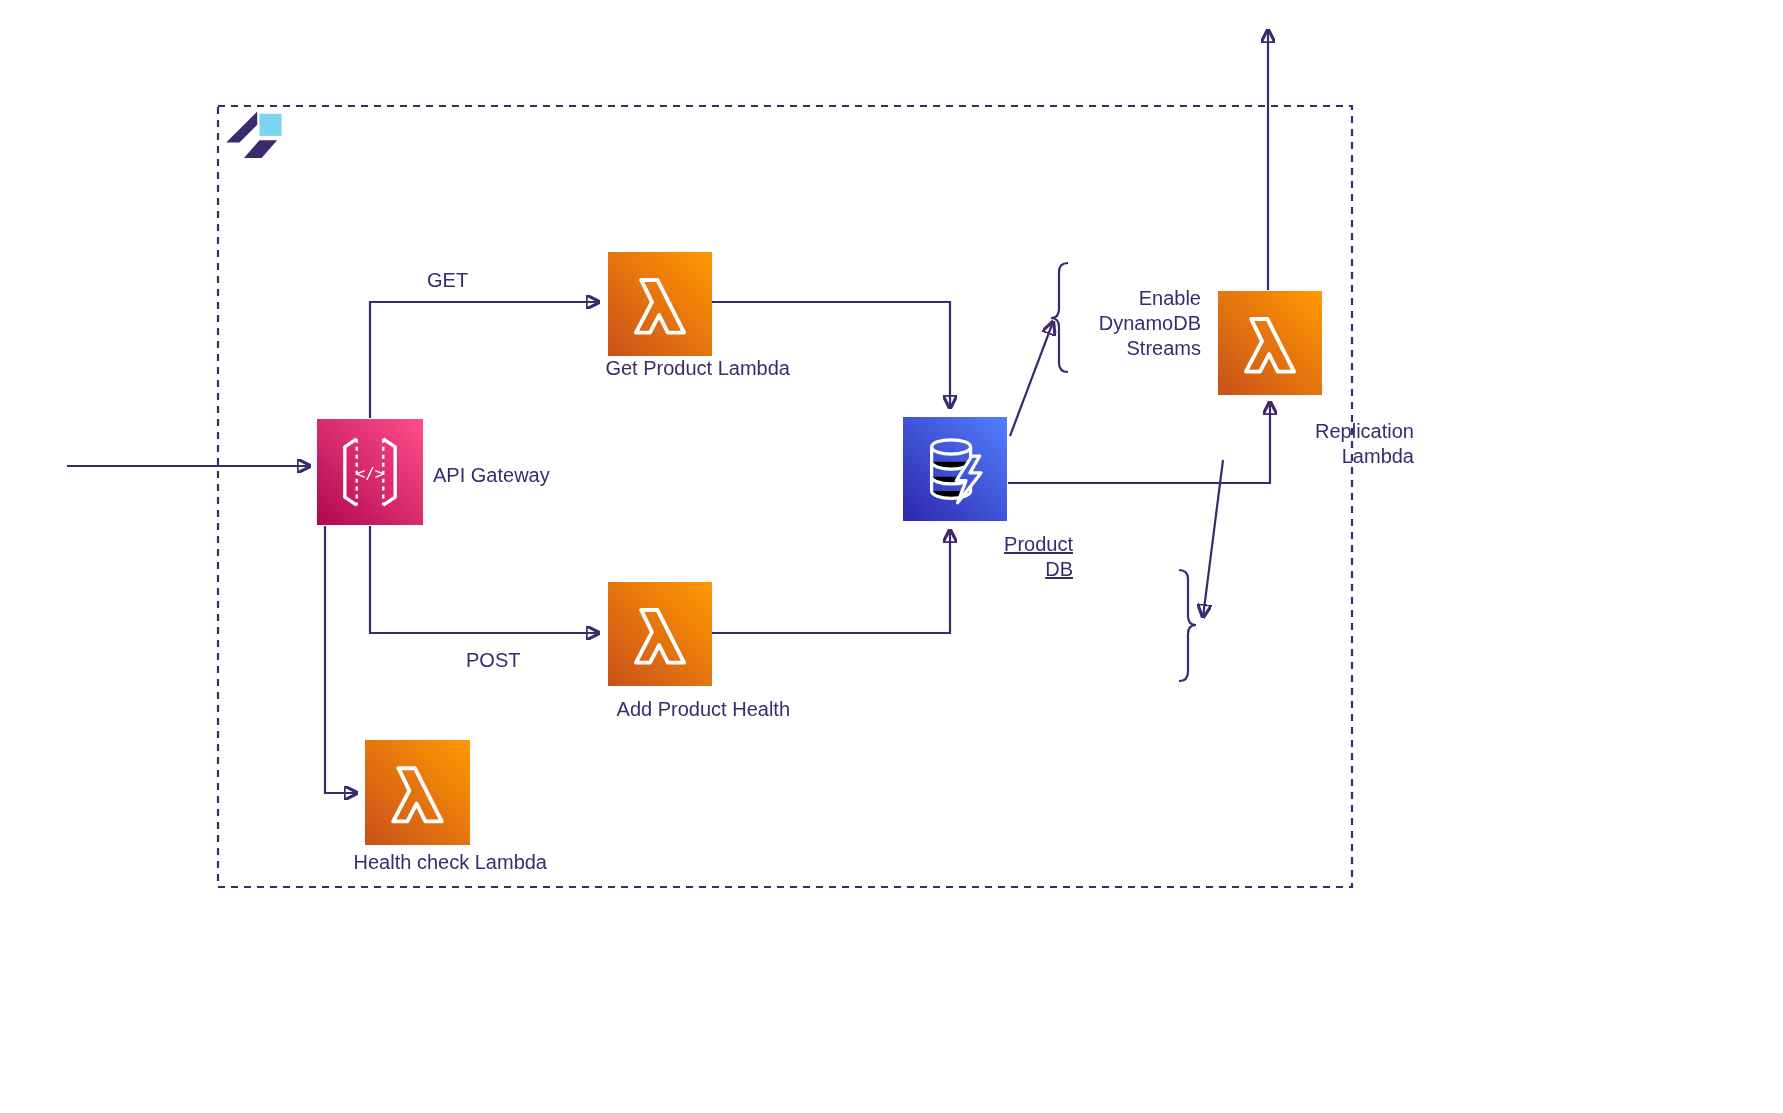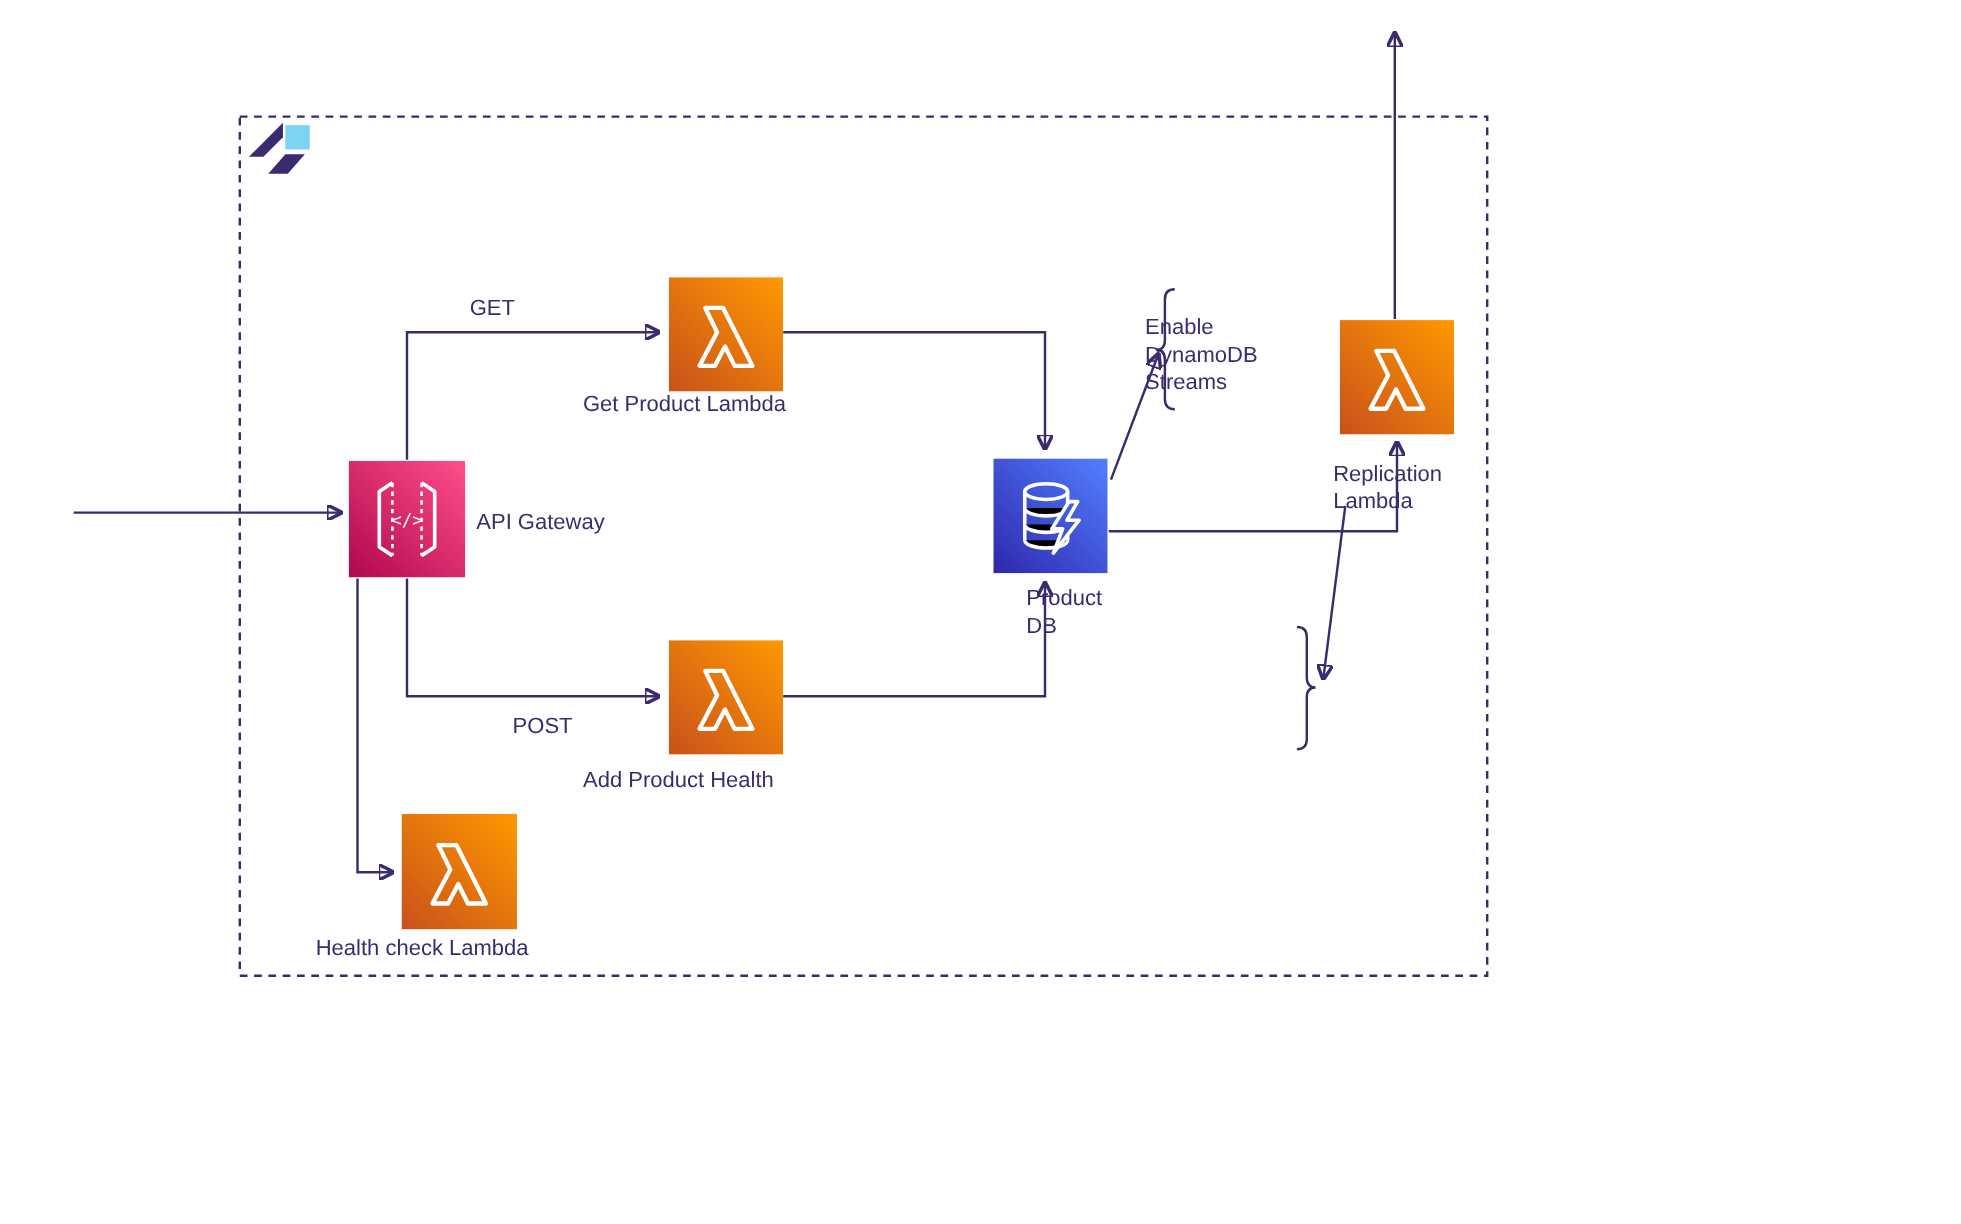--- a/index.html
+++ b/index.html
@@ -13,21 +13,21 @@
   .wires { position:absolute; left:0; top:0; width:1783px; height:1113px; pointer-events:none; }
   .wires path, .wires rect { fill:none; stroke:#3b2b6e; stroke-width:2.2; }
   .node-icon { position:absolute; }
   .node-icon svg { display:block; width:100%; height:100%; }
   .label {
     position:absolute;
     color:#3b2b6e;
     font-size:20px;
     line-height:25px;
   }
-  .center { text-align:left; }
+  .center { text-align:right; }
   .multiline { white-space:pre-line; }
   .logo { position:absolute; left:224px; top:108px; }
   .defs-holder { position:absolute; width:0; height:0; overflow:hidden; }
 </style>
 </head>
 <body>
 
 <div class="canvas">
 
   <svg class="defs-holder" aria-hidden="true">
@@ -118,30 +118,30 @@
       <rect width="80" height="80" fill="url(#grad-blue)"></rect>
       <ellipse cx="37" cy="23" rx="15" ry="5.5" fill="none" stroke="#fff" stroke-width="2.5"></ellipse>
       <path d="M22 23 V57" stroke="#fff" stroke-width="2.5"></path>
       <path d="M52 23 V57" stroke="#fff" stroke-width="2.5"></path>
       <path d="M22 34.5 A15 5.5 0 0 0 52 34.5" stroke="#fff" stroke-width="2.5"></path>
       <path d="M22 46 A15 5.5 0 0 0 52 46" stroke="#fff" stroke-width="2.5"></path>
       <path d="M22 57 A15 5.5 0 0 0 52 57" stroke="#fff" stroke-width="2.5"></path>
       <path d="M53 30 L41 49 L48.5 49 L42 66 L60 43 L51.5 43 L59 30 Z" fill="url(#grad-blue)" stroke="#fff" stroke-width="2.5" stroke-linejoin="round"></path>
     </svg>
   </div>
-  <div class="label center multiline" style="left:933px; top:532px; width:140px;">Product
+  <div class="label center multiline" style="left:933px; top:532px; width:140px;text-decoration:underline;">Product
 DB</div>
 
   <div class="node-icon" style="left:1218px; top:291px; width:104px; height:104px;">
     <svg viewBox="0 0 80 80">
       <rect width="80" height="80" fill="url(#grad-orange)"></rect>
       <path d="M25.5 21.5 L38 21.5 L58.5 62 L46 62 L39.3 48.5 L32.3 62 L21.5 62 L33.8 38.5 Z" fill="none" stroke="#fff" stroke-width="3" stroke-linejoin="round"></path>
     </svg>
   </div>
-  <div class="label center multiline" style="left:1212px; top:419px; width:162px;">Replication
+  <div class="label center multiline" style="left:1252px; top:419px; width:162px;">Replication
 Lambda</div>
 
   <div class="label" style="left:427px; top:268px;">GET</div>
   <div class="label" style="left:427px; top:648px;margin-left:39px;">POST</div>
 
   <div class="label center multiline" style="left:1041px; top:286px; width:160px;">Enable
 DynamoDB
 Streams</div>
 
 </div>

